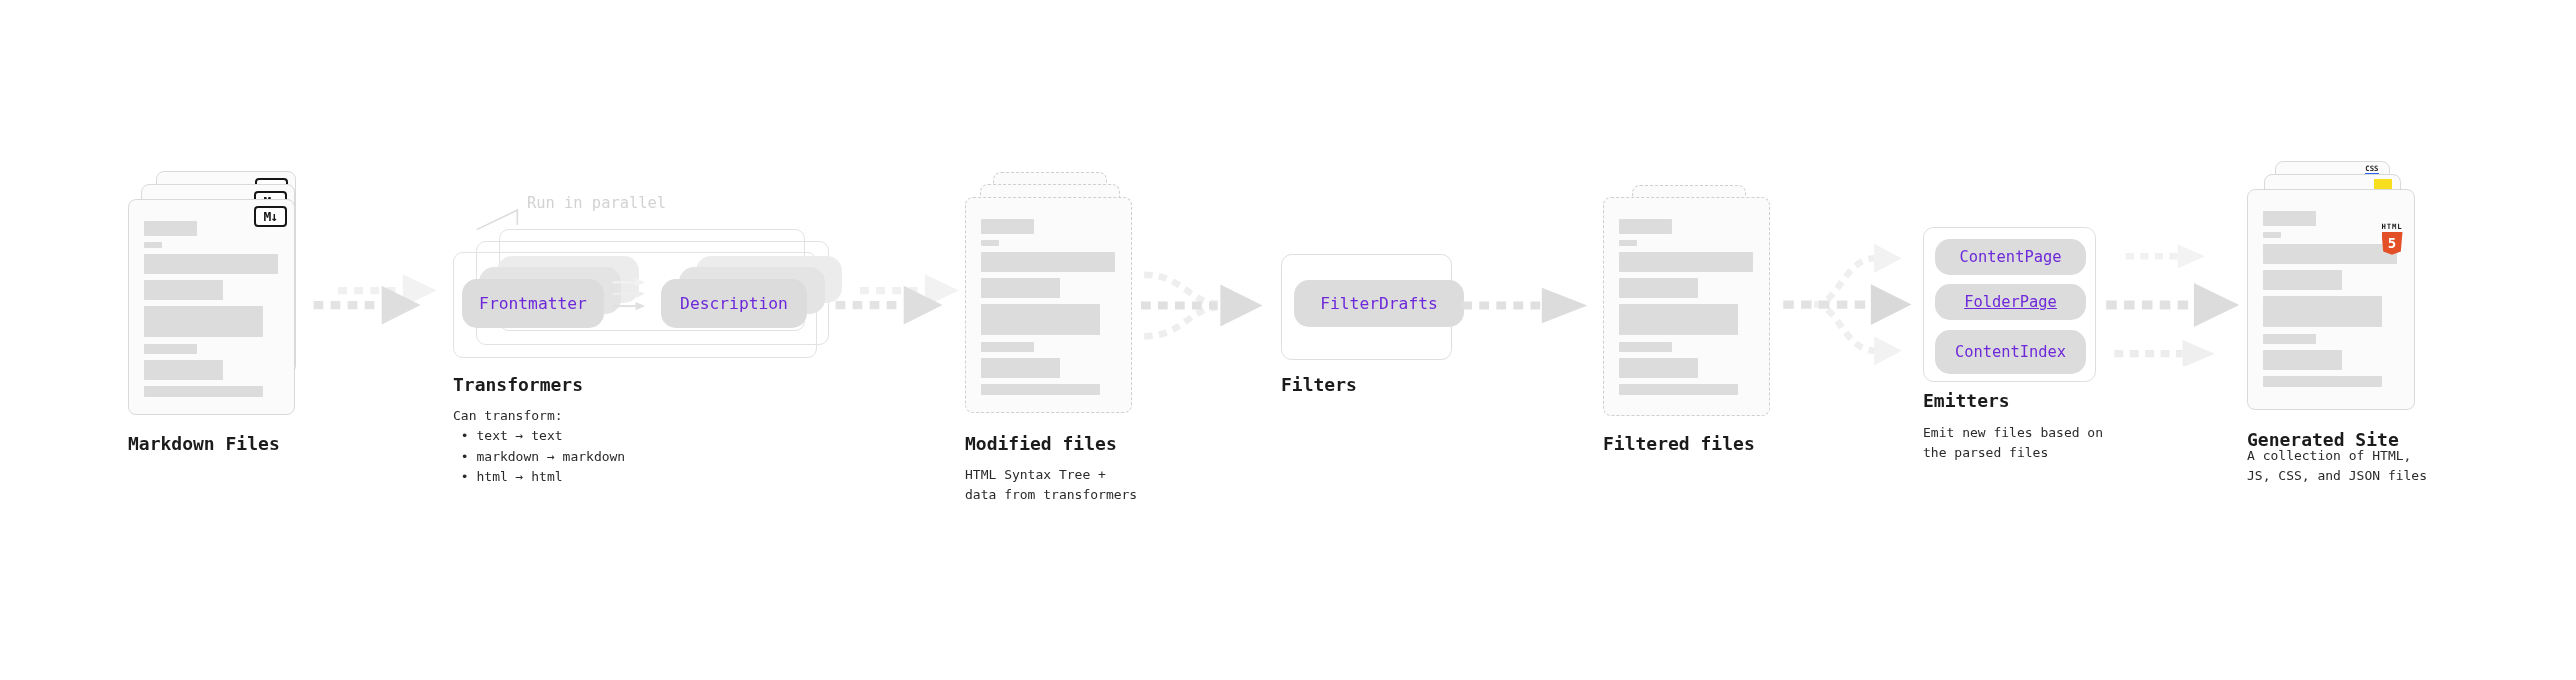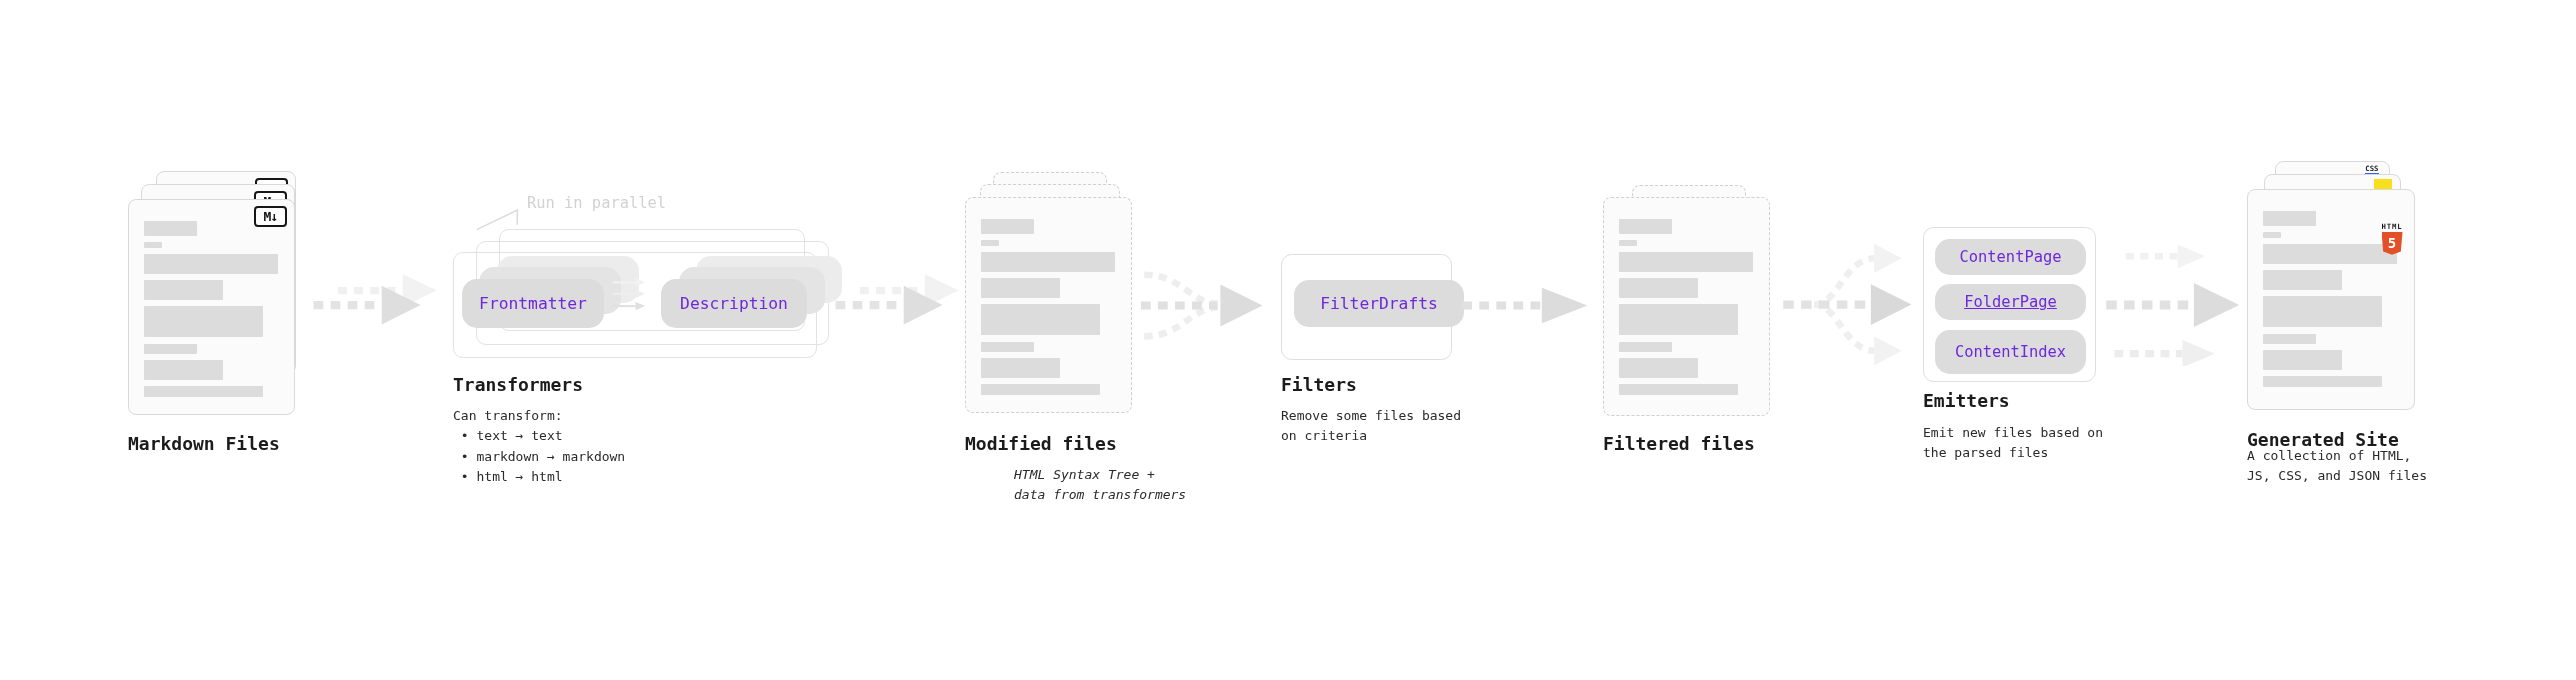--- a/index.html
+++ b/index.html
@@ -148,35 +148,33 @@
         <div class="bar" style="width: 18.7px; height: 5.7px;"></div>
         <div class="bar" style="width: 134px; height: 19.5px;"></div>
         <div class="bar" style="width: 79px; height: 19.5px;"></div>
         <div class="bar" style="width: 119px; height: 31px;"></div>
         <div class="bar" style="width: 53px; height: 9.8px;"></div>
         <div class="bar" style="width: 79px; height: 19.5px;"></div>
         <div class="bar" style="width: 119px; height: 11.4px;"></div>
       </div>
   </div>
   <div class="abs stage-label" style="left:965px;top:433px;">Modified files</div>
-  <div class="abs stage-body" style="left:1014px;top:465px;width:244px;font-style:italic;">HTML Syntax Tree +
+  <div class="abs stage-body" style="left:965px;top:465px;width:244px;">HTML Syntax Tree +
 data from transformers</div>
 
   <svg class="abs" style="left:1136px;top:265px;" width="142" height="81" viewBox="0 0 175 100">
     <path d="M10,12 C58,12 66,48 104,48" fill="none" stroke="#eeeeee" stroke-width="8" stroke-dasharray="10 8"></path>
     <path d="M10,88 C58,88 66,52 104,52" fill="none" stroke="#eeeeee" stroke-width="8" stroke-dasharray="10 8"></path>
     <line x1="6" y1="50" x2="100" y2="50" stroke="#e0e0e0" stroke-width="10" stroke-dasharray="12 9"></line>
     <polygon points="104,24 104,76 156,50" fill="#dcdcdc"></polygon>
   </svg>
 
   <div class="abs panel-box" style="left:1281px;top:254px;width:171px;height:106px;"></div>
   <div class="abs pill" style="left:1294px;top:280px;width:170px;height:47px;">FilterDrafts</div>
   <div class="abs stage-label" style="left:1281px;top:374px;">Filters</div>
-  <div class="abs stage-body" style="left:1281px;top:406px;width:260px;">Remove some files based
-on criteria</div>
 
   <svg class="abs" style="left:1459px;top:286px;" width="134" height="39" viewBox="0 0 165 48">
     <line x1="4" y1="24" x2="102" y2="24" stroke="#e0e0e0" stroke-width="10" stroke-dasharray="12 9"></line>
     <polygon points="102,2 102,46 158,24" fill="#dcdcdc"></polygon>
   </svg>
 
   <div class="abs file-card dashed" style="left:1632px;top:185px;width:114px;height:203px;"></div>
   <div class="abs file-card dashed" style="left:1603px;top:197px;width:167px;height:219px;">
     <div class="bars">
         <div class="bar" style="width: 53px; height: 14.6px;"></div>

